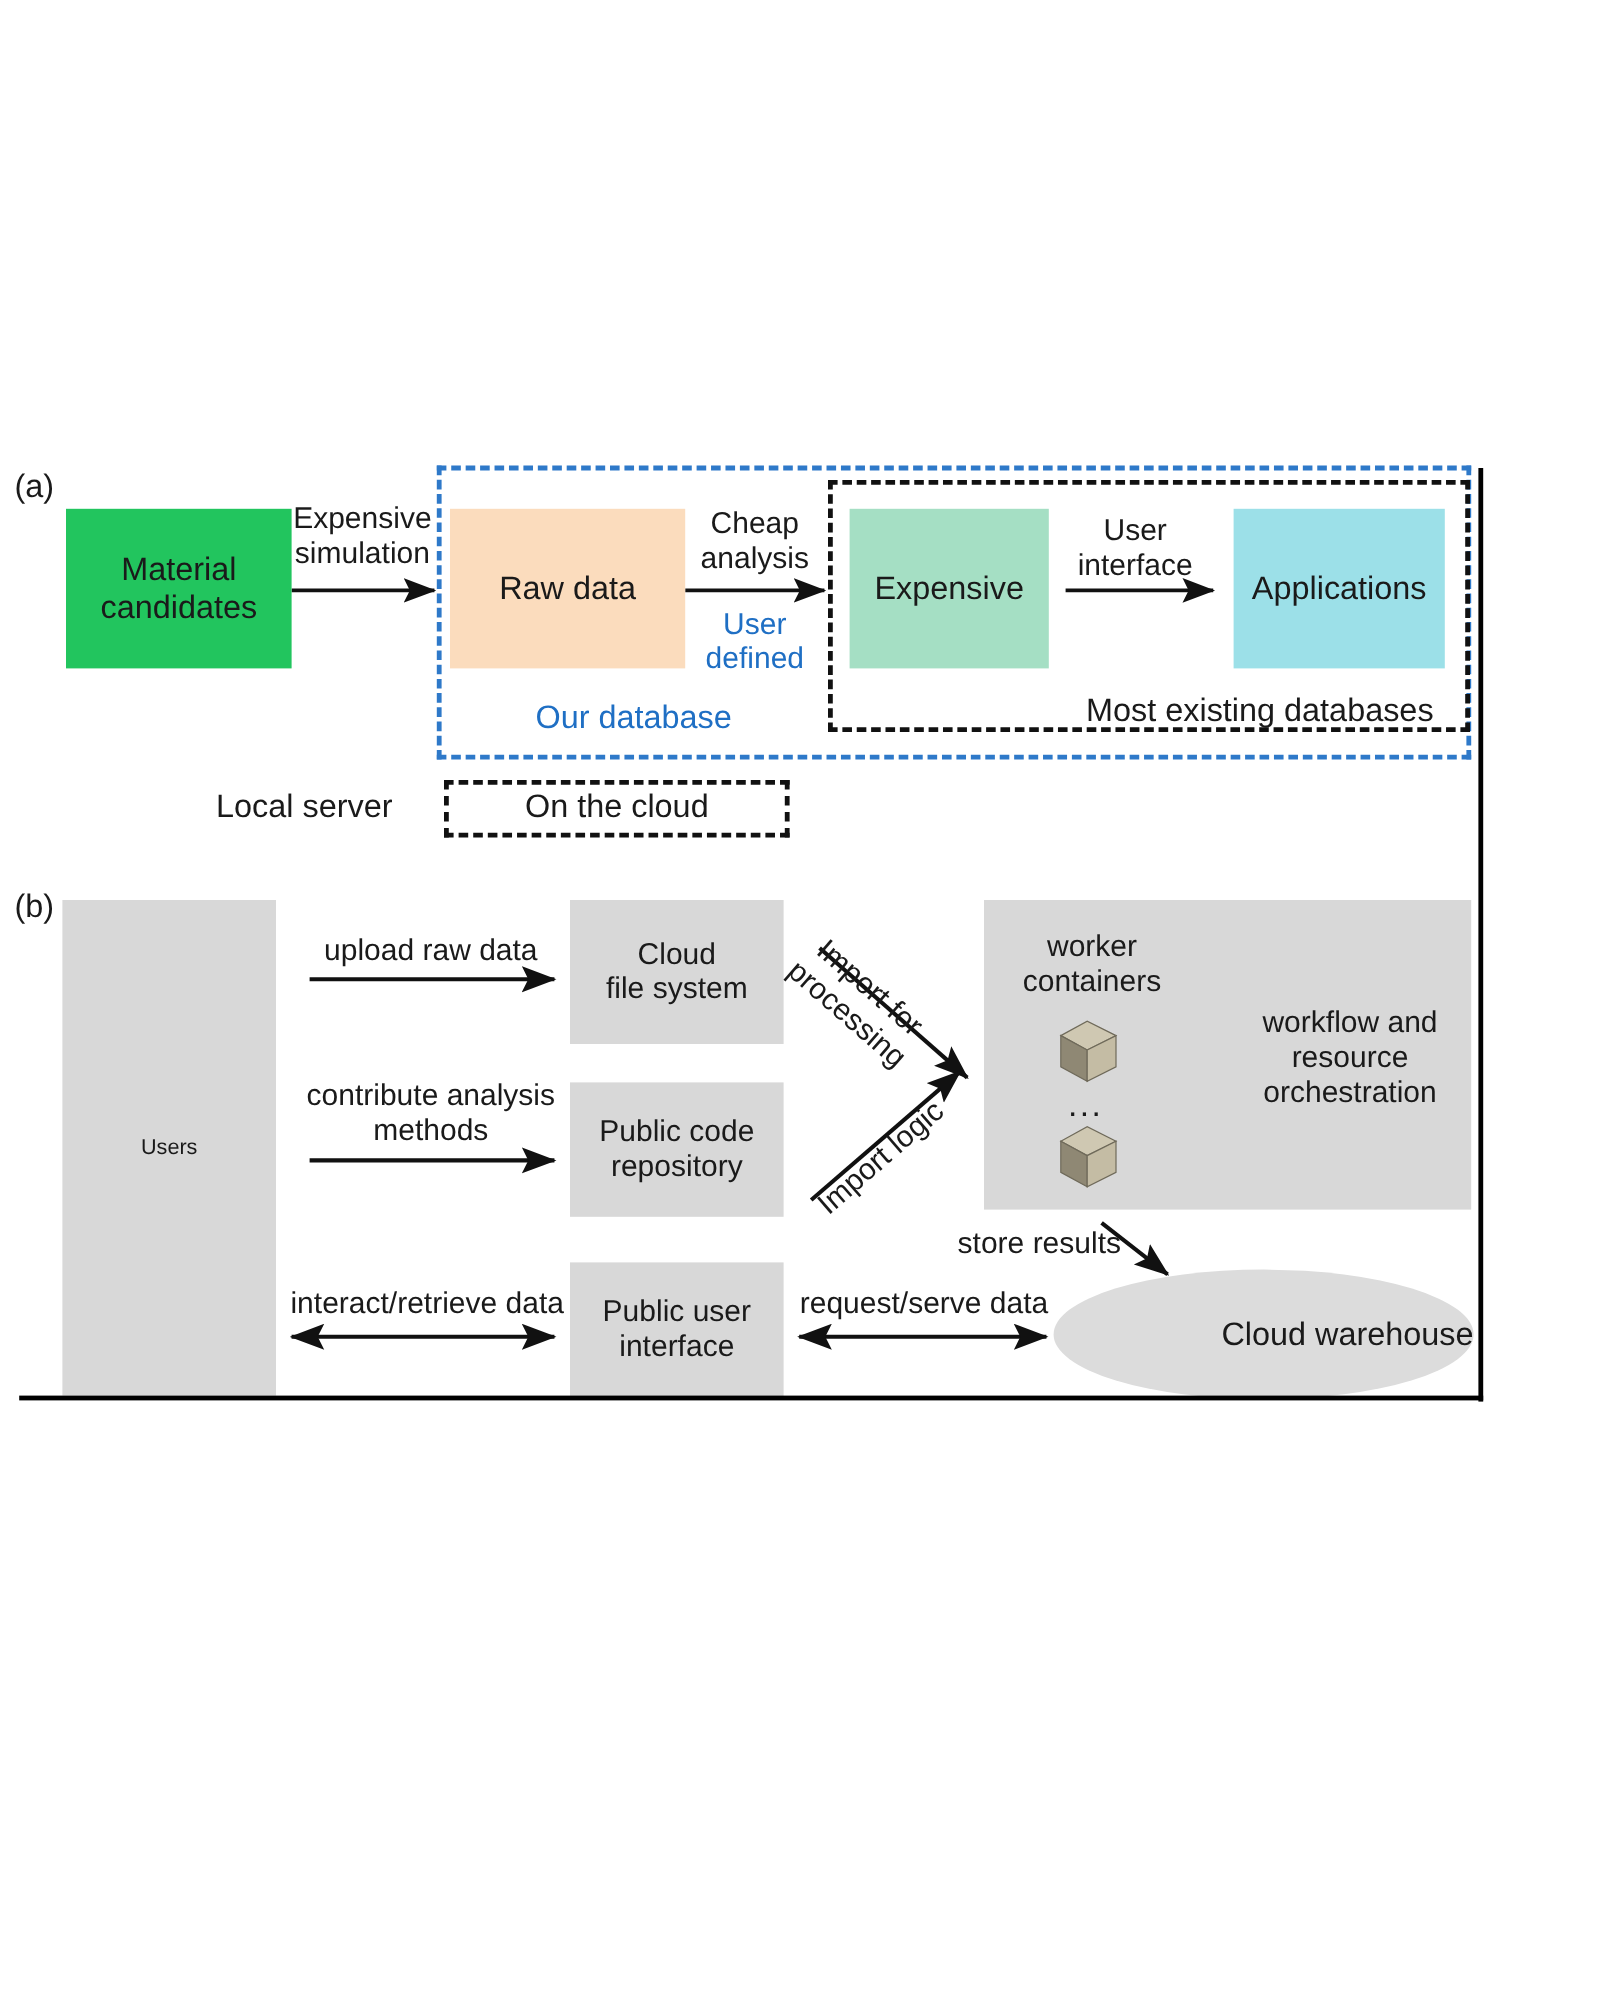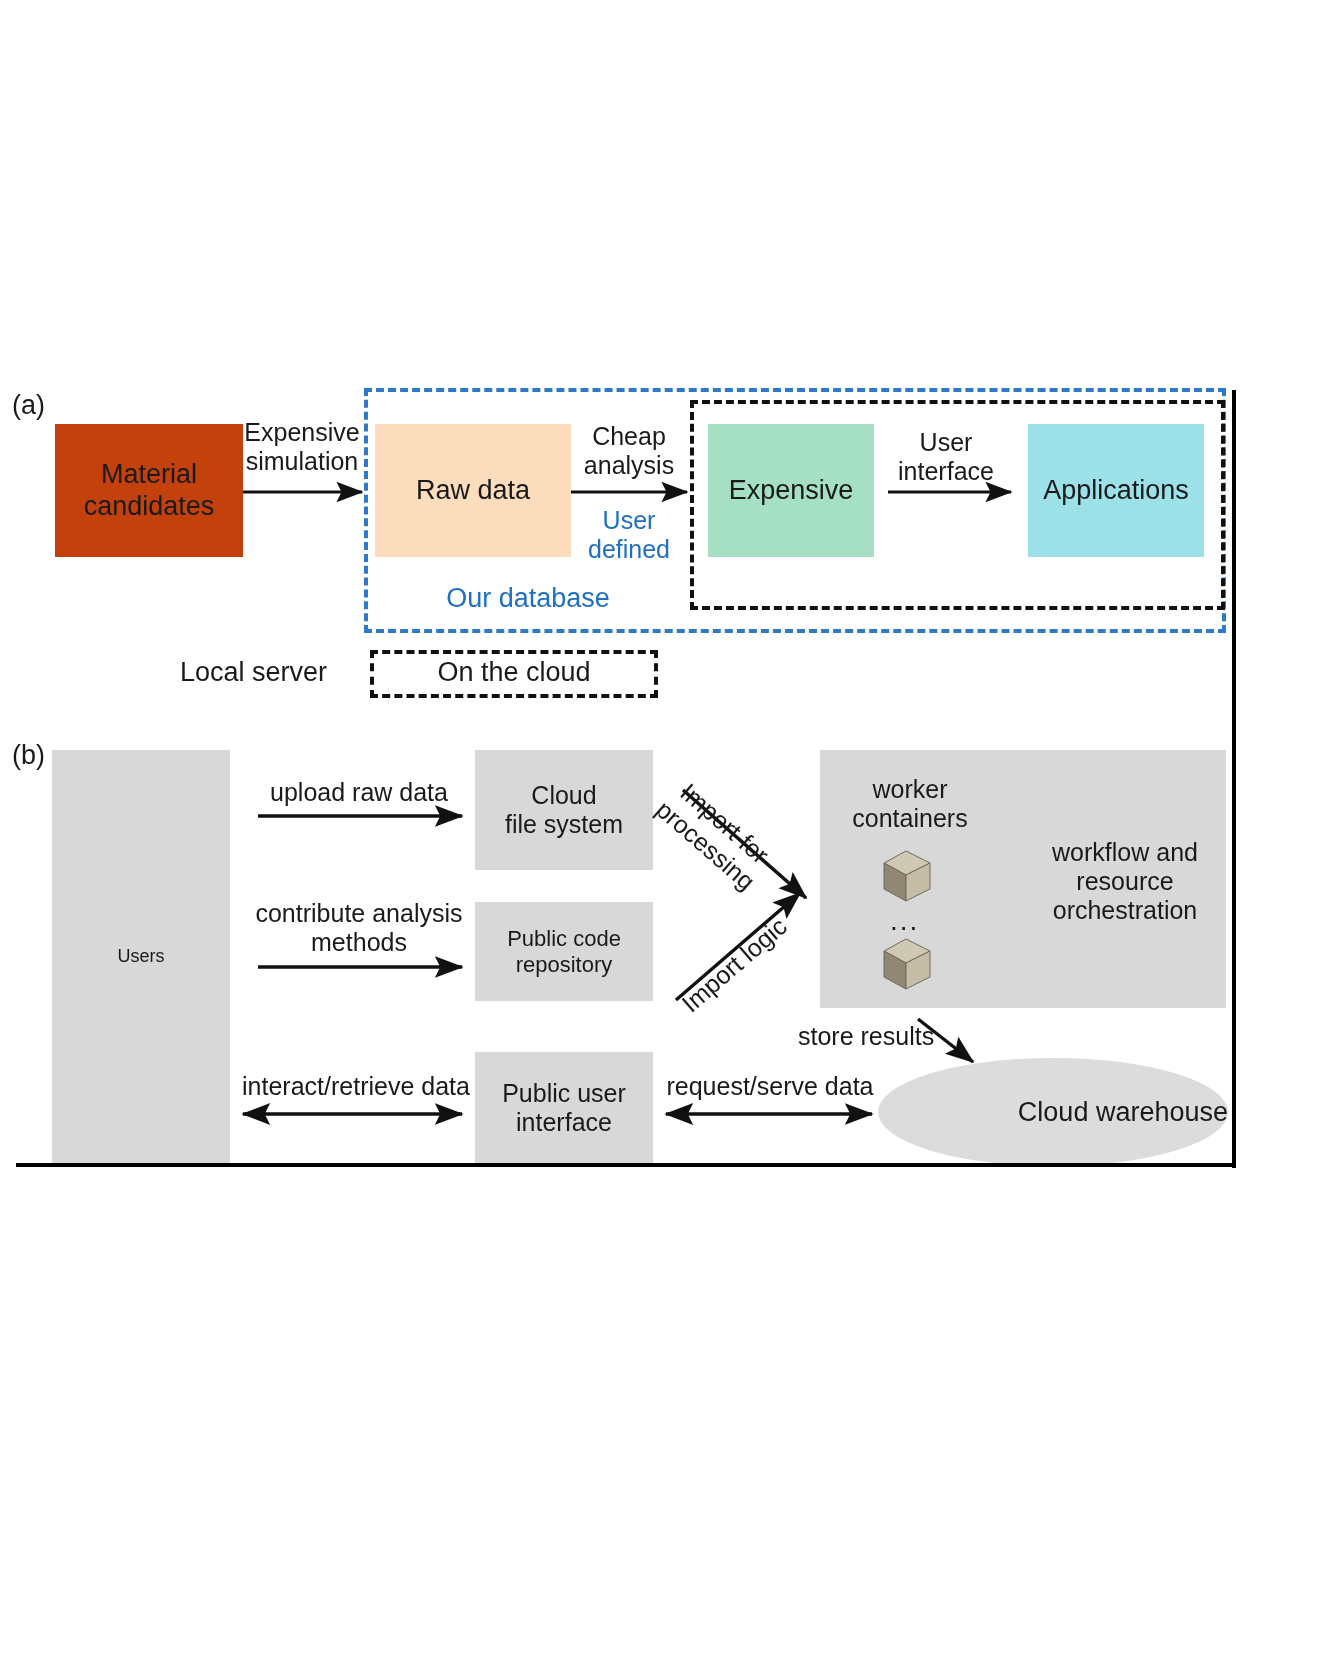--- a/index.html
+++ b/index.html
@@ -24,21 +24,21 @@
     position: absolute;
     display: flex;
     align-items: center;
     justify-content: center;
     text-align: center;
     line-height: 1.18;
     box-sizing: border-box;
   }
   .node-text { display: block; white-space: pre-line; }
 
-  .pink   { background: #c2410c; }
+  .pink   { background: #22c55e; }
   .peach  { background: #FBDCBD; }
   .green  { background: #A5DFC4; }
   .cyan   { background: #9CE0E8; }
   .grey   { background: #D8D8D8; }
 
   
   .lbl {
     position: absolute;
     text-align: center;
     line-height: 1.16;
@@ -162,37 +162,38 @@
 
   <div class="lbl" style="left:570px; top:422px; width:118px; font-size:25px;">Cheap
 analysis</div>
   <div class="lbl lbl-blue" style="left:570px; top:506px; width:118px; font-size:25px;">User
 defined</div>
 
   <div class="lbl" style="left:886px; top:428px; width:120px; font-size:25px;">User
 interface</div>
 
   <div class="lbl lbl-blue" style="left:378px; top:583px; width:300px; font-size:27px; text-align:center;">Our database</div>
+  <div class="lbl" style="left:905px; top:577px; width:316px; font-size:27px; text-align:left;">Most existing databases</div>
 
   <div class="lbl" style="left:180px; top:657px; width:180px; font-size:27px; text-align:left;">Local server</div>
   <div class="dash-box dash-black" style="left:370px; top:650px; width:288px; height:48px;"></div>
   <div class="lbl" style="left:370px; top:657px; width:288px; font-size:27px;">On the cloud</div>
 
   <span class="panel-tag" style="left:12px; top:740px;">(b)</span>
 
   <div class="node grey" style="left:52px; top:750px; width:178px; height:413px; font-size:18px;">
     <span class="node-text">Users</span>
   </div>
 
   <div class="node grey" style="left:475px; top:750px; width:178px; height:120px; font-size:25px;">
     <span class="node-text">Cloud
 file system</span>
   </div>
 
-  <div class="node grey" style="left:475px; top:902px; width:178px; height:99px; font-size:22px;">
+  <div class="node grey" style="left:475px; top:902px; width:178px; height:112px; font-size:25px;">
     <span class="node-text">Public code
 repository</span>
   </div>
 
   <div class="node grey" style="left:475px; top:1052px; width:178px; height:112px; font-size:25px;">
     <span class="node-text">Public user
 interface</span>
   </div>
 
   <div class="node grey" style="left:820px; top:750px; width:406px; height:258px;"></div>

